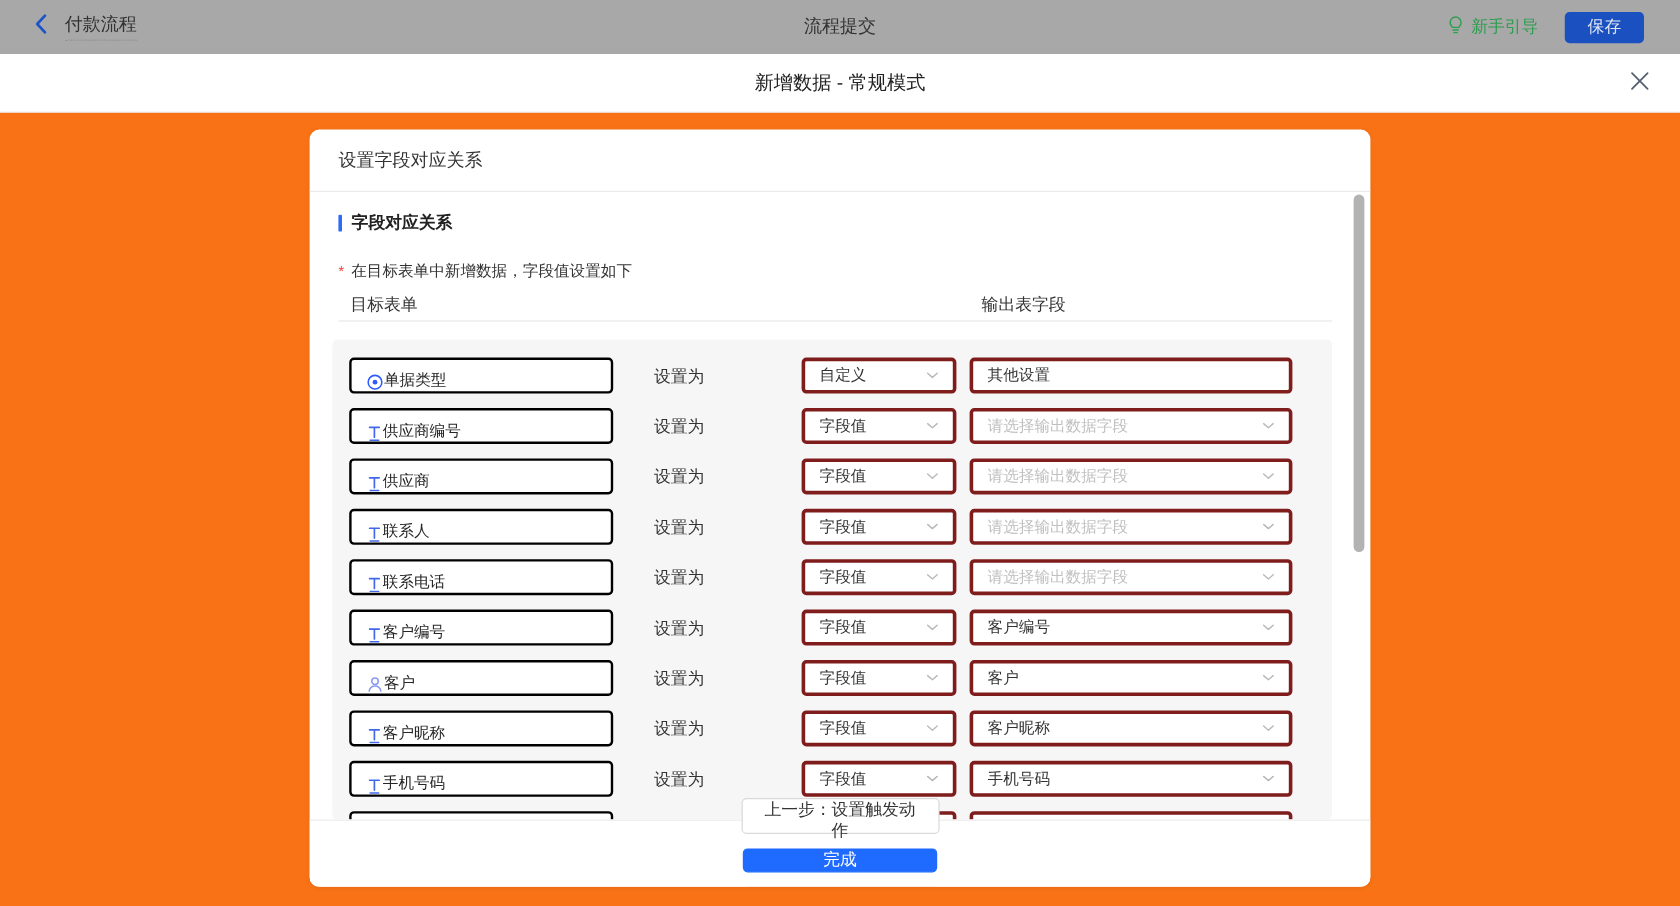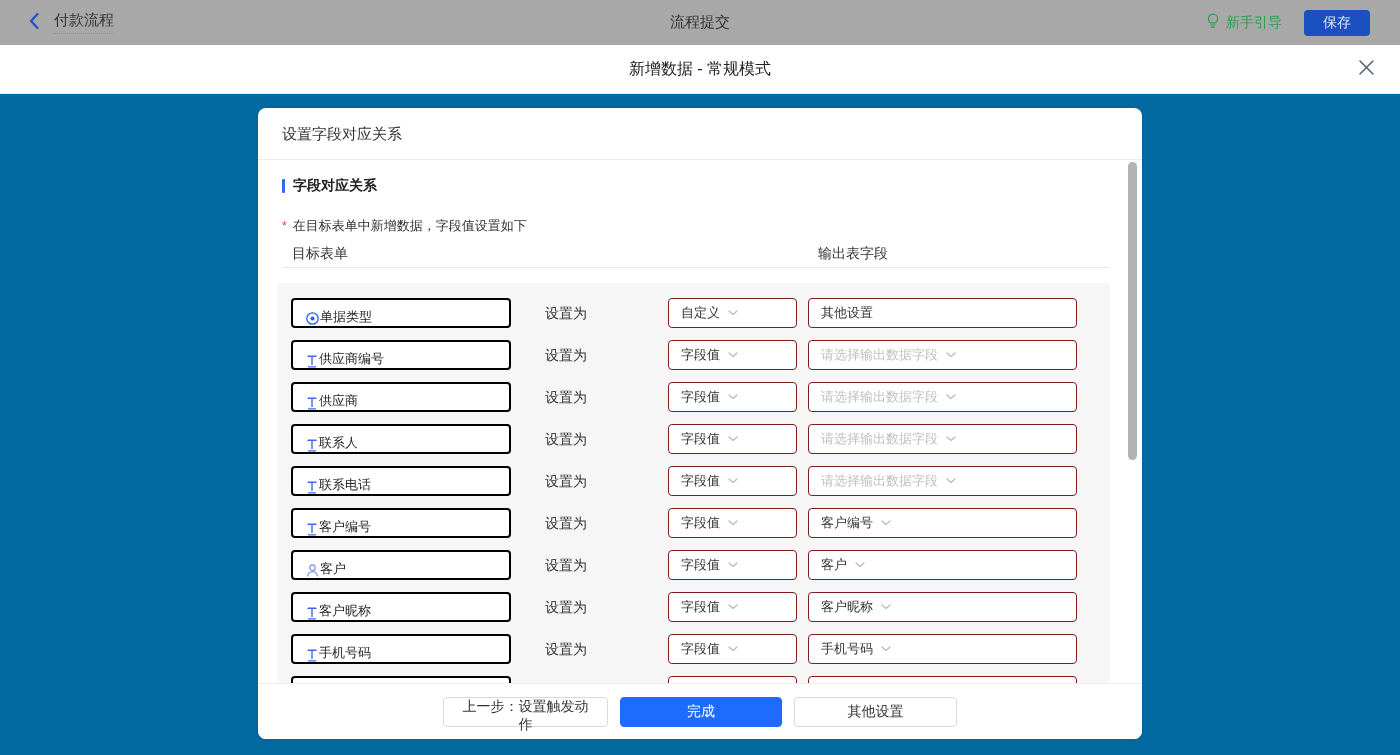--- a/index.html
+++ b/index.html
@@ -26,21 +26,21 @@
 
   
   .modal-head { position:absolute; left:0; top:45px; width:1400px; height:49px;
     background:#fff; border-bottom:1px solid #ebebeb;
     display:flex; align-items:center; justify-content:center; }
   .modal-title { font-size:16px; font-weight:500; color:#222; }
   .close-btn { position:absolute; right:24px; top:14px; width:20px; height:20px;
     display:flex; align-items:center; justify-content:center; cursor:pointer; background:none; border:none; }
 
   
-  .modal-body { position:absolute; left:0; top:94px; width:1400px; height:661px; background:#0369a1; }
+  .modal-body { position:absolute; left:0; top:94px; width:1400px; height:661px; background:#f97316; }
   .card { position:absolute; left:258px; top:14px; width:884px; height:631px;
     background:#fff; border-radius:8px; box-shadow:0 1px 4px rgba(0,0,0,.06); overflow:hidden; }
   .card-head { height:52px; line-height:52px; padding-left:24px;
     font-size:15px; color:#333; border-bottom:1px solid #ebebeb; }
 
   .section-title { position:absolute; left:24px; top:69px; display:flex; align-items:center; gap:8px; }
   .blue-bar { width:3px; height:14px; background:#2e6bf6; border-radius:1px; }
   .section-title span { font-size:14px; font-weight:bold; color:#222; }
   .section-note { position:absolute; left:24px; top:109px; font-size:13px; color:#333;
     display:flex; align-items:flex-start; gap:6px; }
@@ -56,36 +56,36 @@
     background:#f6f6f7; border-radius:4px; overflow:hidden; }
   .row { position:absolute; left:0; width:100%; height:30px; }
   .field-box { position:absolute; left:14px; top:0; width:220px; height:30px;
     background:#fff; border:2px solid #000000; border-radius:4px;
     display:flex; align-items:flex-end; padding-left:12px; cursor:pointer; }
   .flabel { font-size:13px; color:#262626; }
   .ficon { display:flex; align-items:center; }
   .setas { position:absolute; left:268px; top:0; height:30px; line-height:30px;
     font-size:14px; color:#333; }
   .select-box { position:absolute; top:0; height:30px; background:#fff;
-    border:1px solid #7f1d1d; border-radius:4px; display:flex; align-items:center;
-    padding:0 12px; cursor:pointer; }
+    border:3px solid #7f1d1d; border-radius:4px; display:flex; align-items:center;
+    padding:0 12px; justify-content:space-between; cursor:pointer; }
   .mode-select { left:391px; width:129px; }
   .output-box  { left:531px; width:269px; }
   .select-box .val { font-size:13px; color:#333; white-space:nowrap; overflow:hidden; }
   .select-box .val.placeholder { color:#c0c0c0; }
   .chev { display:flex; align-items:center; margin-left:8px; flex:none; }
 
   
   .scroll-thumb { position:absolute; left:870px; top:54px; width:9px; height:298px;
     background:#b3b3b3; border-radius:5px; cursor:pointer; }
 
   
   .card-footer { position:absolute; left:0; bottom:0; width:100%; height:56px;
     background:#fff; border-top:1px solid #ededed; display:flex; align-items:center;
-    justify-content:center; gap:12px; }
+    justify-content:center; gap:12px;flex-direction:column; }
   .btn { height:30px; border-radius:4px; font-size:14px; font-family:inherit; cursor:pointer;
     background:#fff; border:1px solid #d9d9d9; color:#333; padding:0 18px; }
   .btn-prev { width:165px; }
   .btn-done { width:162px; background:#1f6bff; border:1px solid #1f6bff; color:#fff; }
   .btn-other { width:163px; }
 </style>
 </head>
 <body>
 
 <div class="screen">

